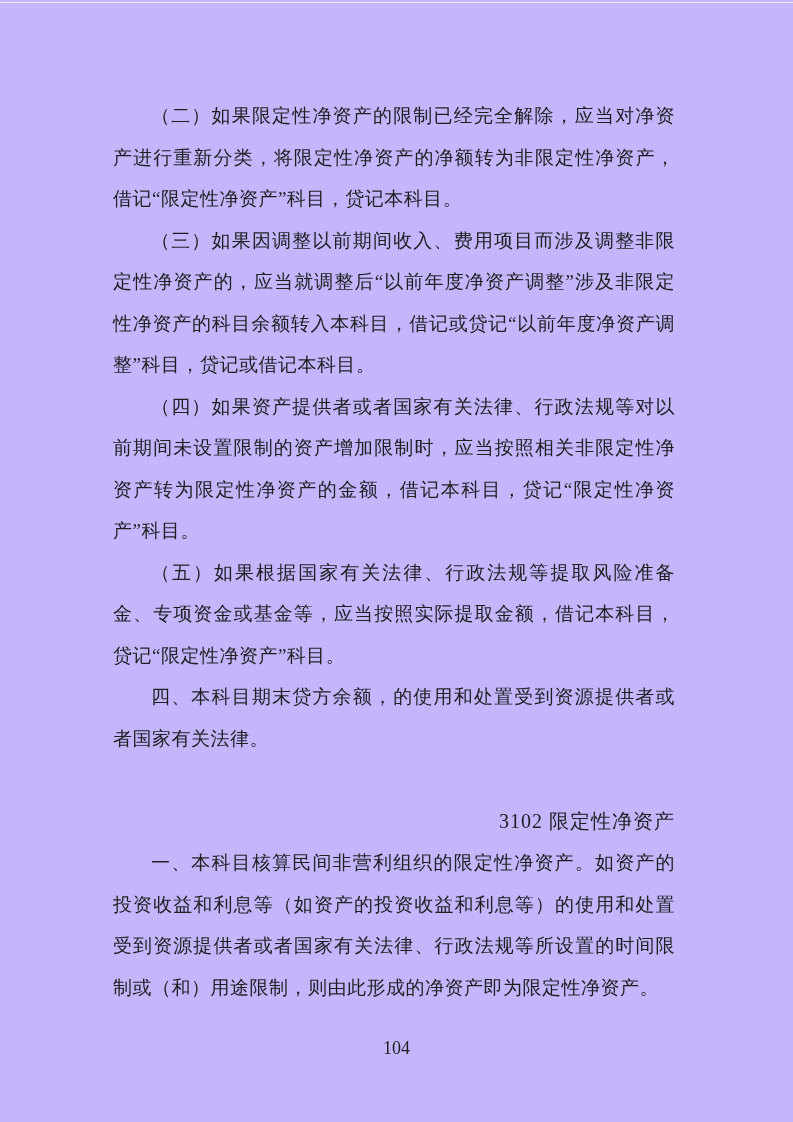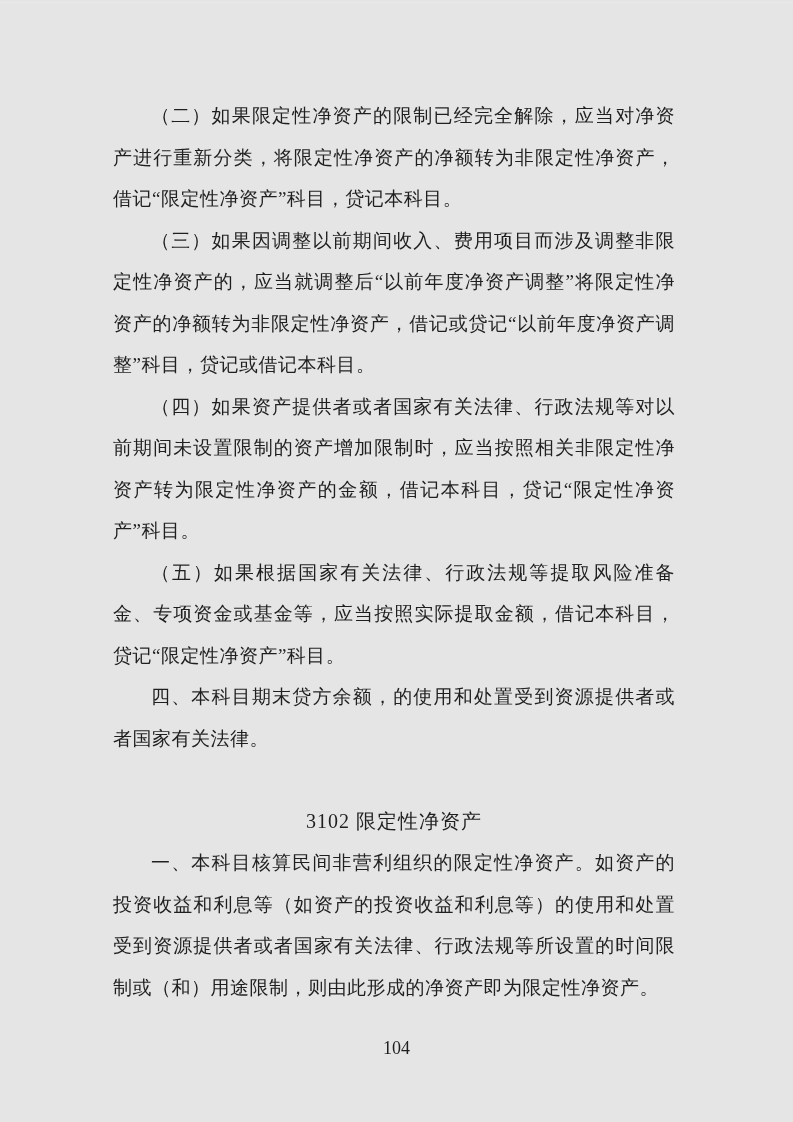--- a/index.html
+++ b/index.html
@@ -4,21 +4,21 @@
 <style>
   html, body {
     margin: 0;
     padding: 0;
     background: #ffffff;
   }
   .page {
     position: relative;
     width: 793px;
     height: 1122px;
-    background: #e5e5e5;
+    background: #c4b5fd;
     overflow: hidden;
     font-family: "Liberation Serif", "DejaVu Serif", serif;
     color: #1f1f1f;
   }
   .scan-edge {
     position: absolute;
     top: 2px;
     left: 0;
     right: 0;
     height: 1px;
@@ -37,21 +37,21 @@
   }
   .para {
     margin: 0;
     text-indent: 2em;
   }
   .heading {
     margin: 41.5px 0 0 0;
     padding: 0;
     font-size: 20px;
     font-weight: normal;
-    text-align: center;
+    text-align: right;
     text-indent: 0;
     line-height: 41.5px;
     letter-spacing: 1px;
   }
   .page-number {
     position: absolute;
     top: 1038px;
     left: 0;
     right: 0;
     text-align: center;
@@ -61,21 +61,21 @@
   }
 </style>
 </head>
 <body>
 
 <div class="page">
   <div class="scan-edge"></div>
 
   <div class="content">
     <p class="para">（二）如果限定性净资产的限制已经完全解除，应当对净资产进行重新分类，将限定性净资产的净额转为非限定性净资产，借记“限定性净资产”科目，贷记本科目。</p>
-    <p class="para">（三）如果因调整以前期间收入、费用项目而涉及调整非限定性净资产的，应当就调整后“以前年度净资产调整”将限定性净资产的净额转为非限定性净资产，借记或贷记“以前年度净资产调整”科目，贷记或借记本科目。</p>
+    <p class="para">（三）如果因调整以前期间收入、费用项目而涉及调整非限定性净资产的，应当就调整后“以前年度净资产调整”涉及非限定性净资产的科目余额转入本科目，借记或贷记“以前年度净资产调整”科目，贷记或借记本科目。</p>
     <p class="para">（四）如果资产提供者或者国家有关法律、行政法规等对以前期间未设置限制的资产增加限制时，应当按照相关非限定性净资产转为限定性净资产的金额，借记本科目，贷记“限定性净资产”科目。</p>
     <p class="para">（五）如果根据国家有关法律、行政法规等提取风险准备金、专项资金或基金等，应当按照实际提取金额，借记本科目，贷记“限定性净资产”科目。</p>
     <p class="para">四、本科目期末贷方余额，的使用和处置受到资源提供者或者国家有关法律。</p>
     <h2 class="heading">3102 限定性净资产</h2>
     <p class="para">一、本科目核算民间非营利组织的限定性净资产。如资产的投资收益和利息等（如资产的投资收益和利息等）的使用和处置受到资源提供者或者国家有关法律、行政法规等所设置的时间限制或（和）用途限制，则由此形成的净资产即为限定性净资产。</p>
   </div>
 
   <div class="page-number">104</div>
 </div>
 

